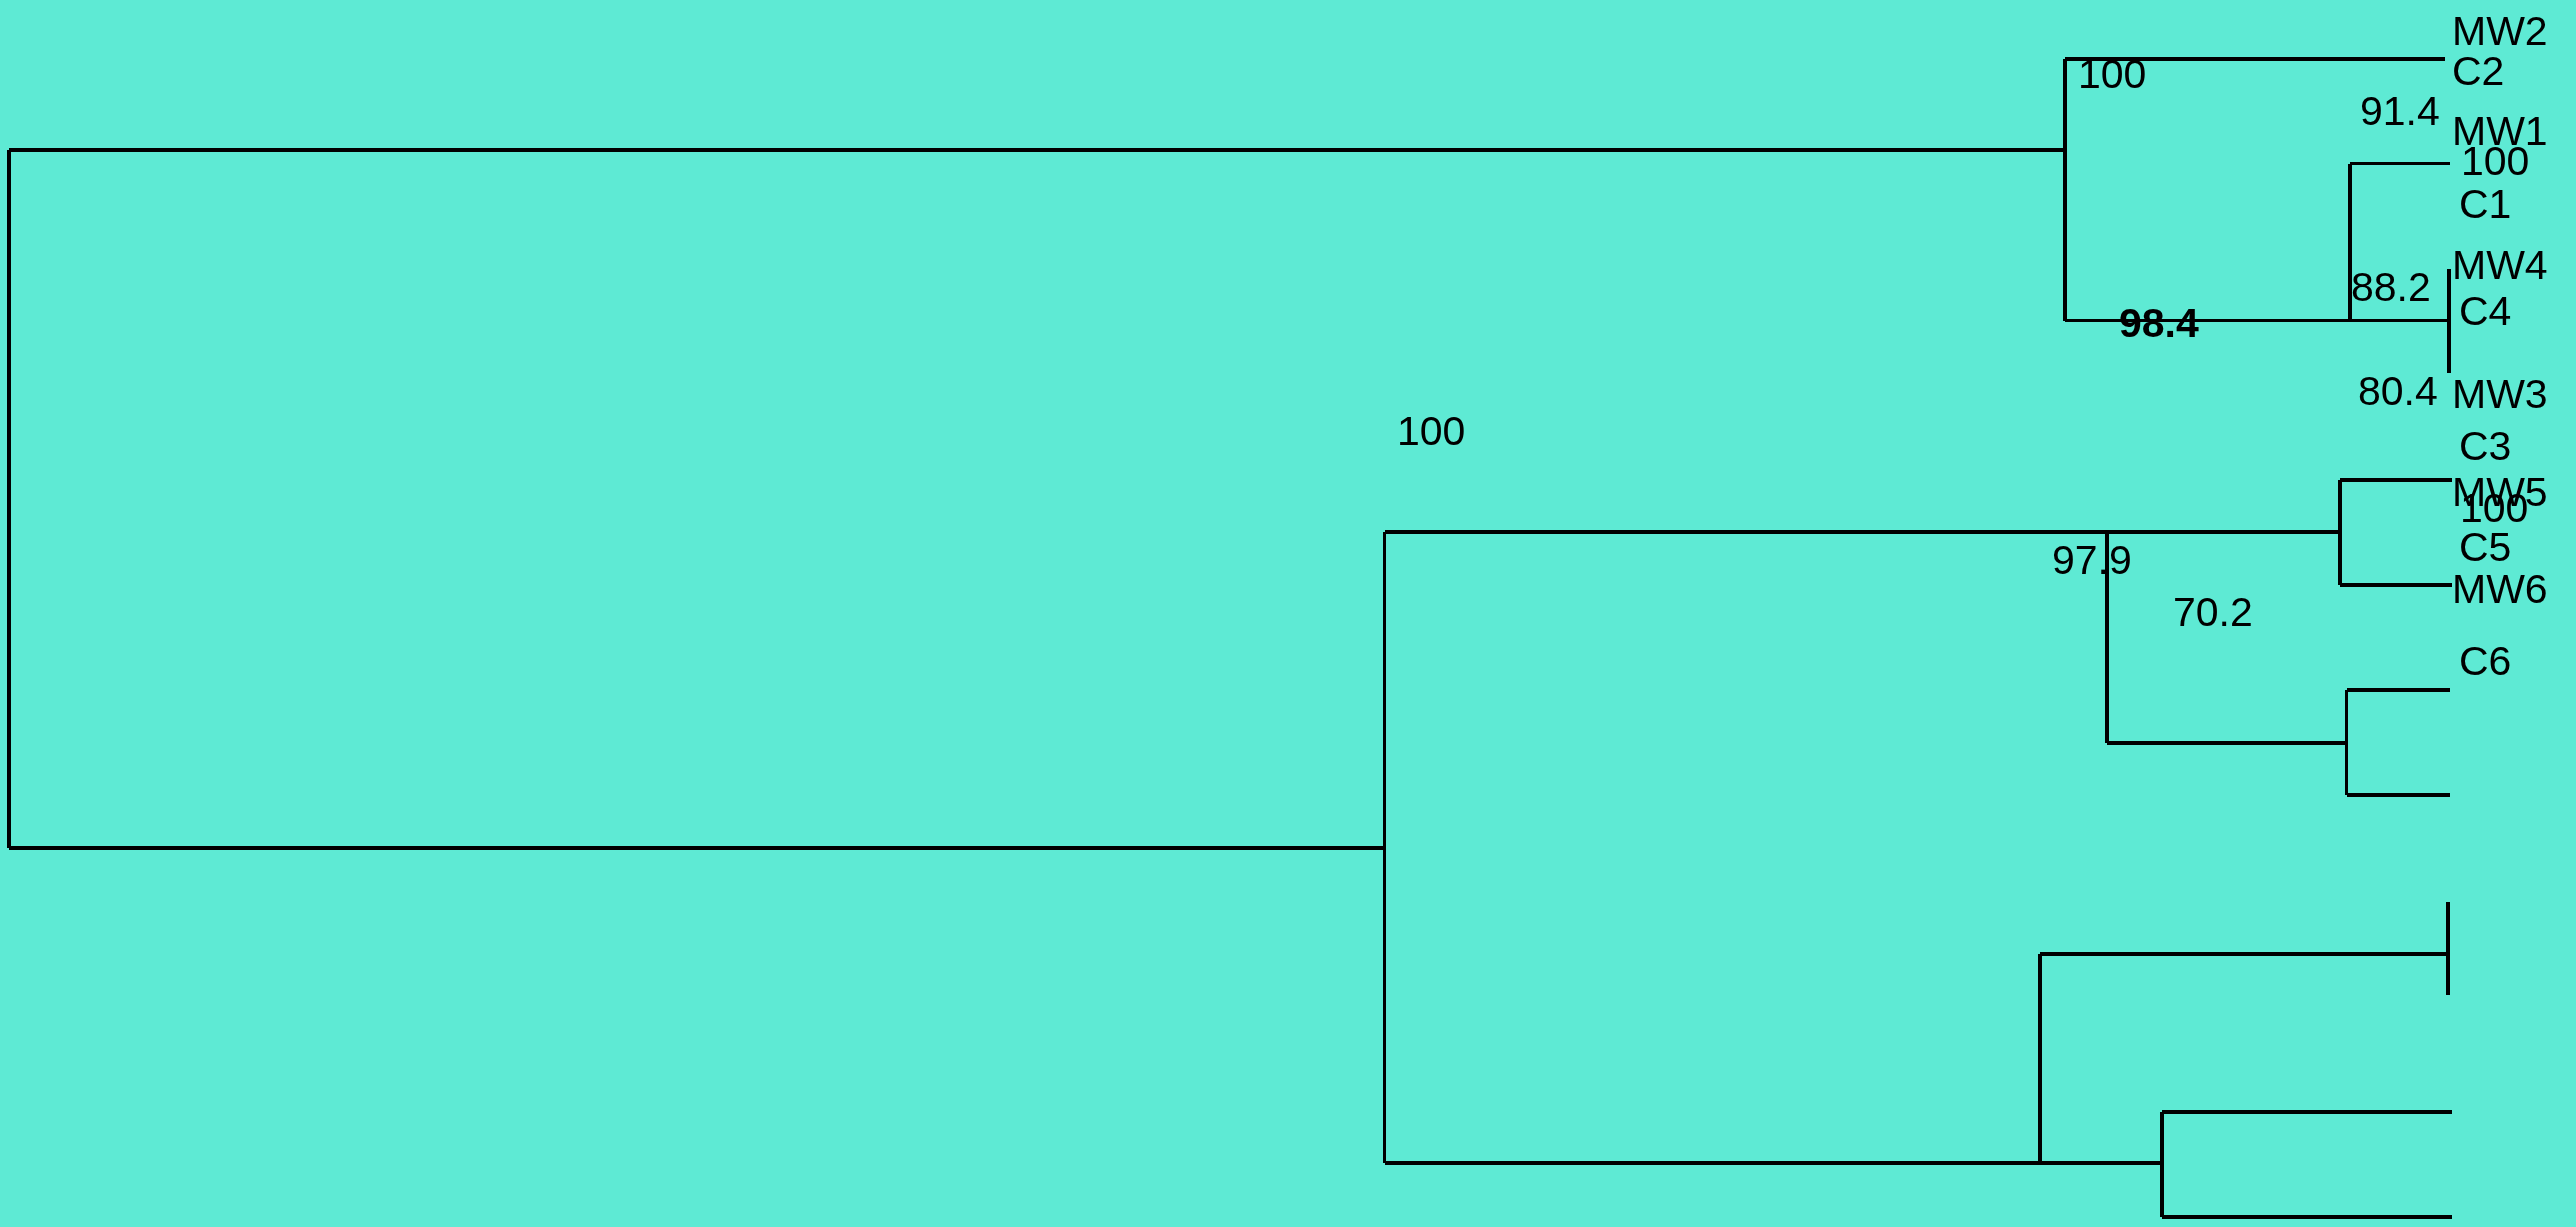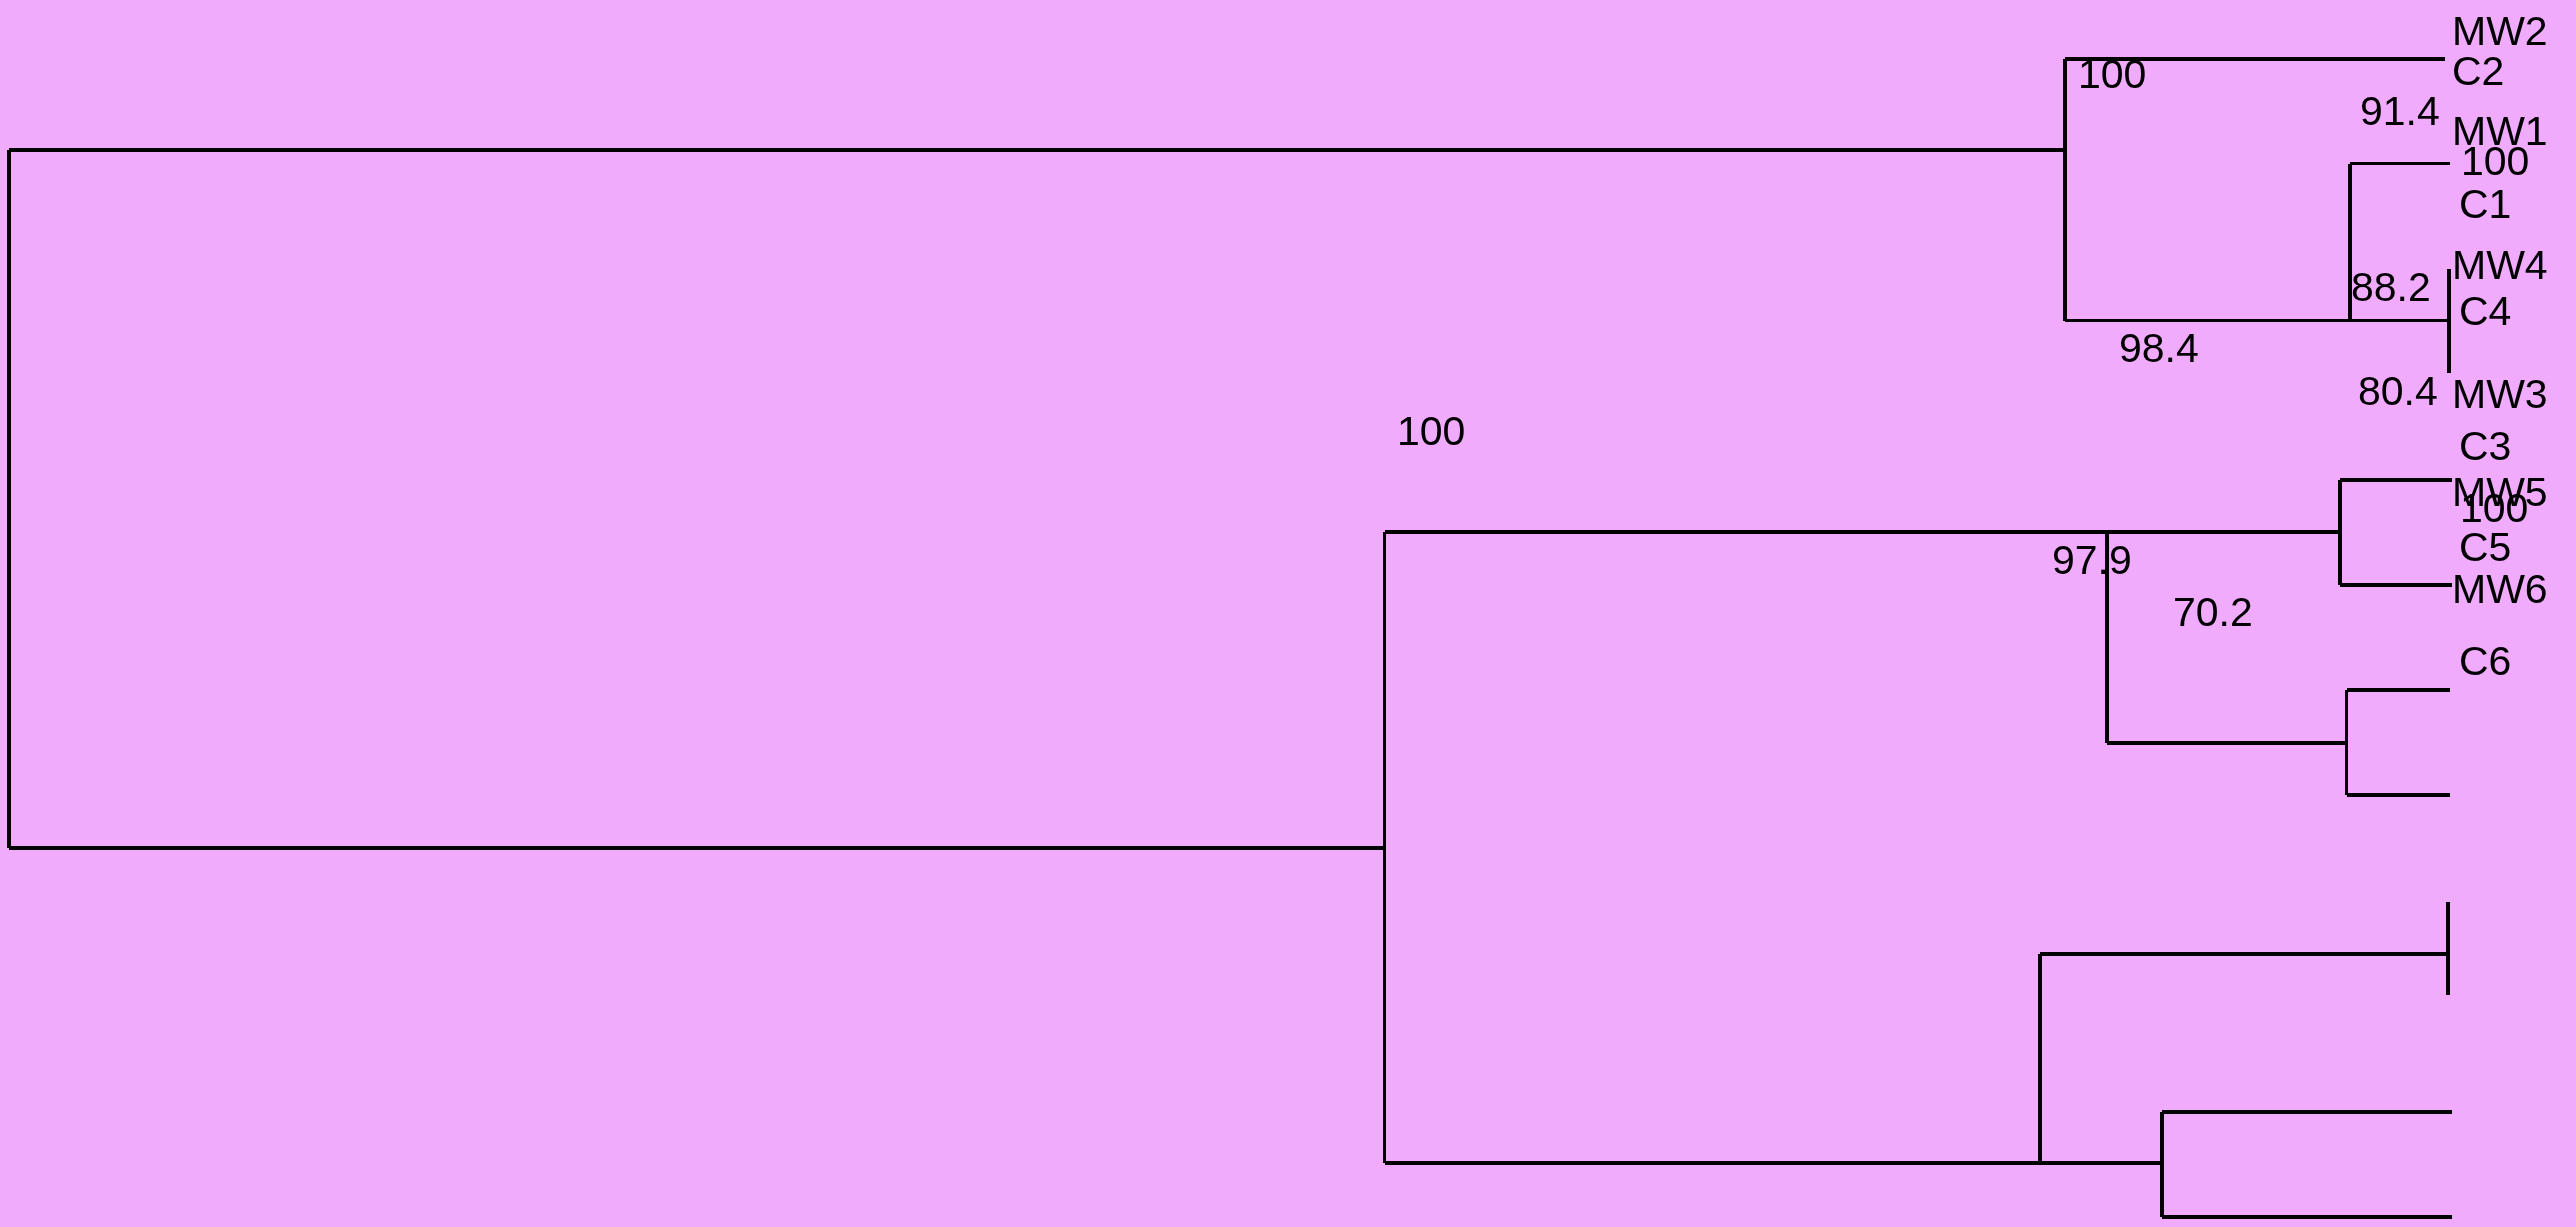--- a/index.html
+++ b/index.html
@@ -1,17 +1,17 @@
 <!DOCTYPE html>
 <html style="font-size:15px"><head>
 <meta charset="utf-8">
 <style>
   html,body{margin:0;padding:0;background:#ffffff;}
   body{font-family:"Liberation Sans", sans-serif;}
-  #stage{position:relative;width:2576px;height:1228px;background:#f0abfc;overflow:hidden;}
+  #stage{position:relative;width:2576px;height:1228px;background:#5eead4;overflow:hidden;}
   #tree-svg{position:absolute;left:0;top:0;width:2576px;height:1228px;}
   .tip-label{
     position:absolute;
     font-family:"Liberation Sans", sans-serif;
     font-size:41px;
     line-height:41px;
     color:#000000;
     white-space:nowrap;
     letter-spacing:0px;
   }
@@ -79,21 +79,21 @@
   <div class="tip-label" style="left:2459px; top:410px;margin-top:16px;">C3</div>
   <div class="tip-label" style="left:2452px; top:464px;margin-top:8px;">MW5</div>
   <div class="tip-label" style="left:2459px; top:527px;">C5</div>
   <div class="tip-label" style="left:2452px; top:569px;">MW6</div>
   <div class="tip-label" style="left:2459px; top:641px;">C6</div>
 
   <div class="support-label" style="left:2078px; top:54px;">100</div>
   <div class="support-label" style="left:2360px; top:91px;">91.4</div>
   <div class="support-label" style="left:2461px; top:141px;">100</div>
   <div class="support-label" style="left:1397px; top:411px;">100</div>
-  <div class="support-label" style="left:2119px; top:328px;">98.4</div>
+  <div class="support-label" style="left:2119px; top:303px;font-weight:bold;">98.4</div>
   <div class="support-label" style="left:2351px; top:267px;">88.2</div>
   <div class="support-label" style="left:2358px; top:371px;">80.4</div>
   <div class="support-label" style="left:2052px; top:540px;">97.9</div>
   <div class="support-label" style="left:2460px; top:488px;">100</div>
   <div class="support-label" style="left:2173px; top:592px;">70.2</div>
 
 </div>
 
 
 </body></html>

